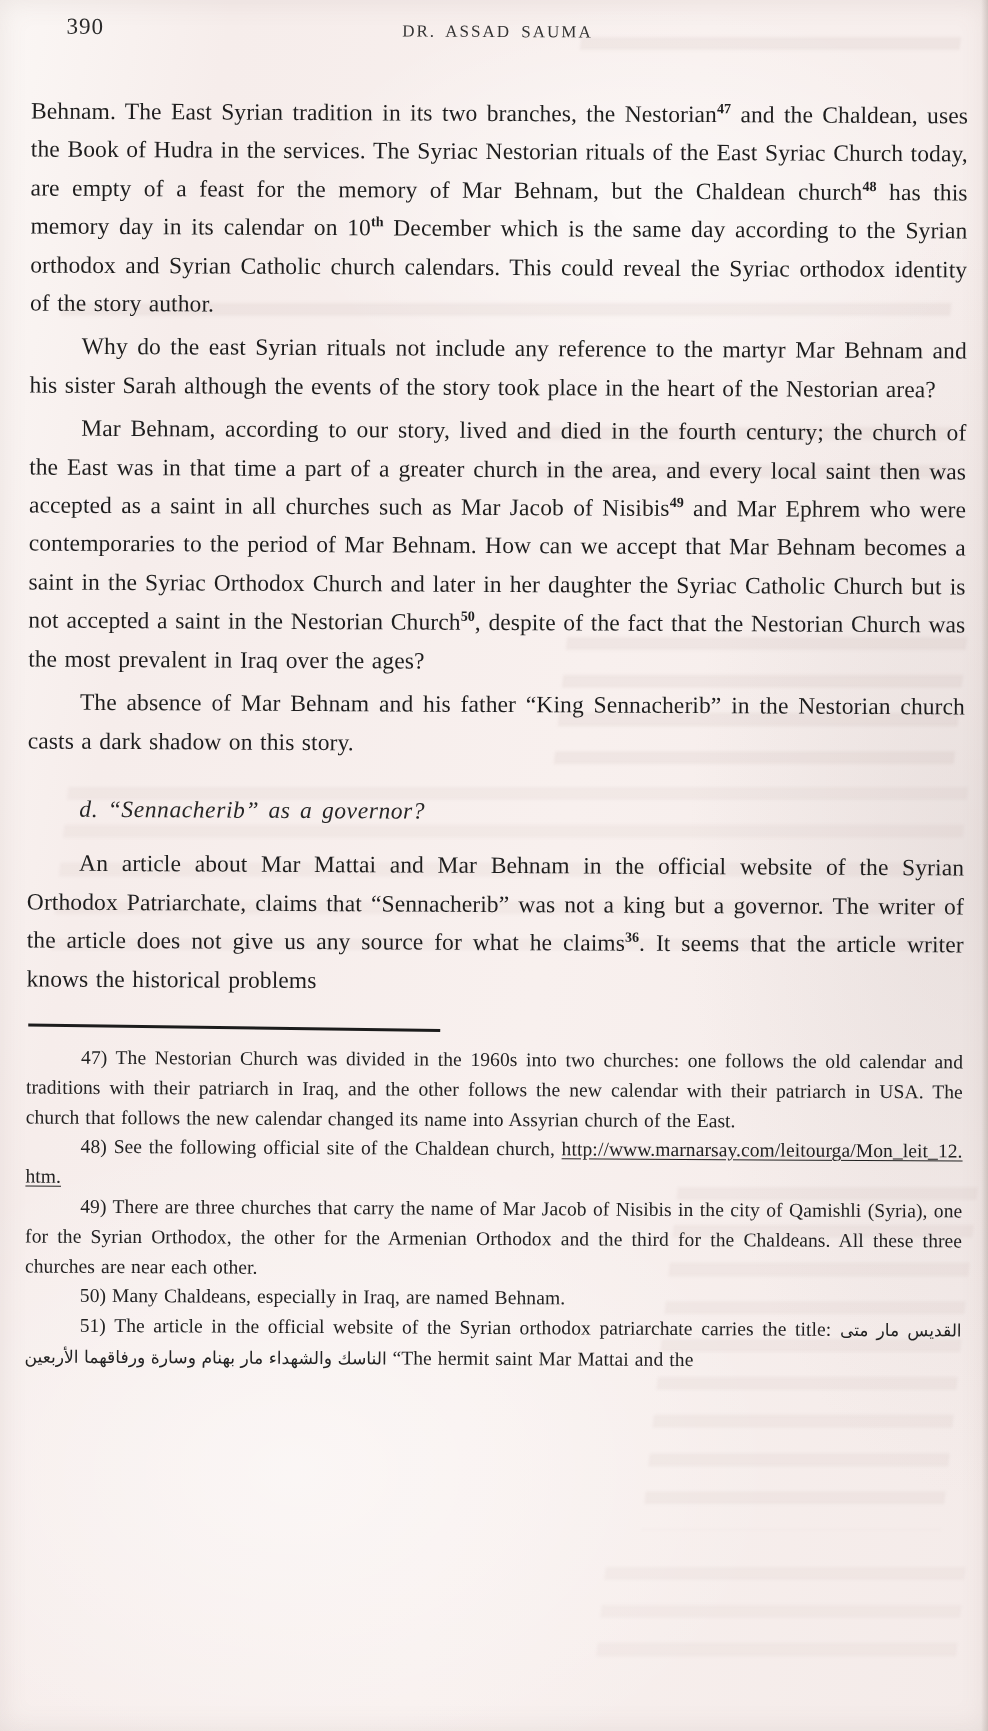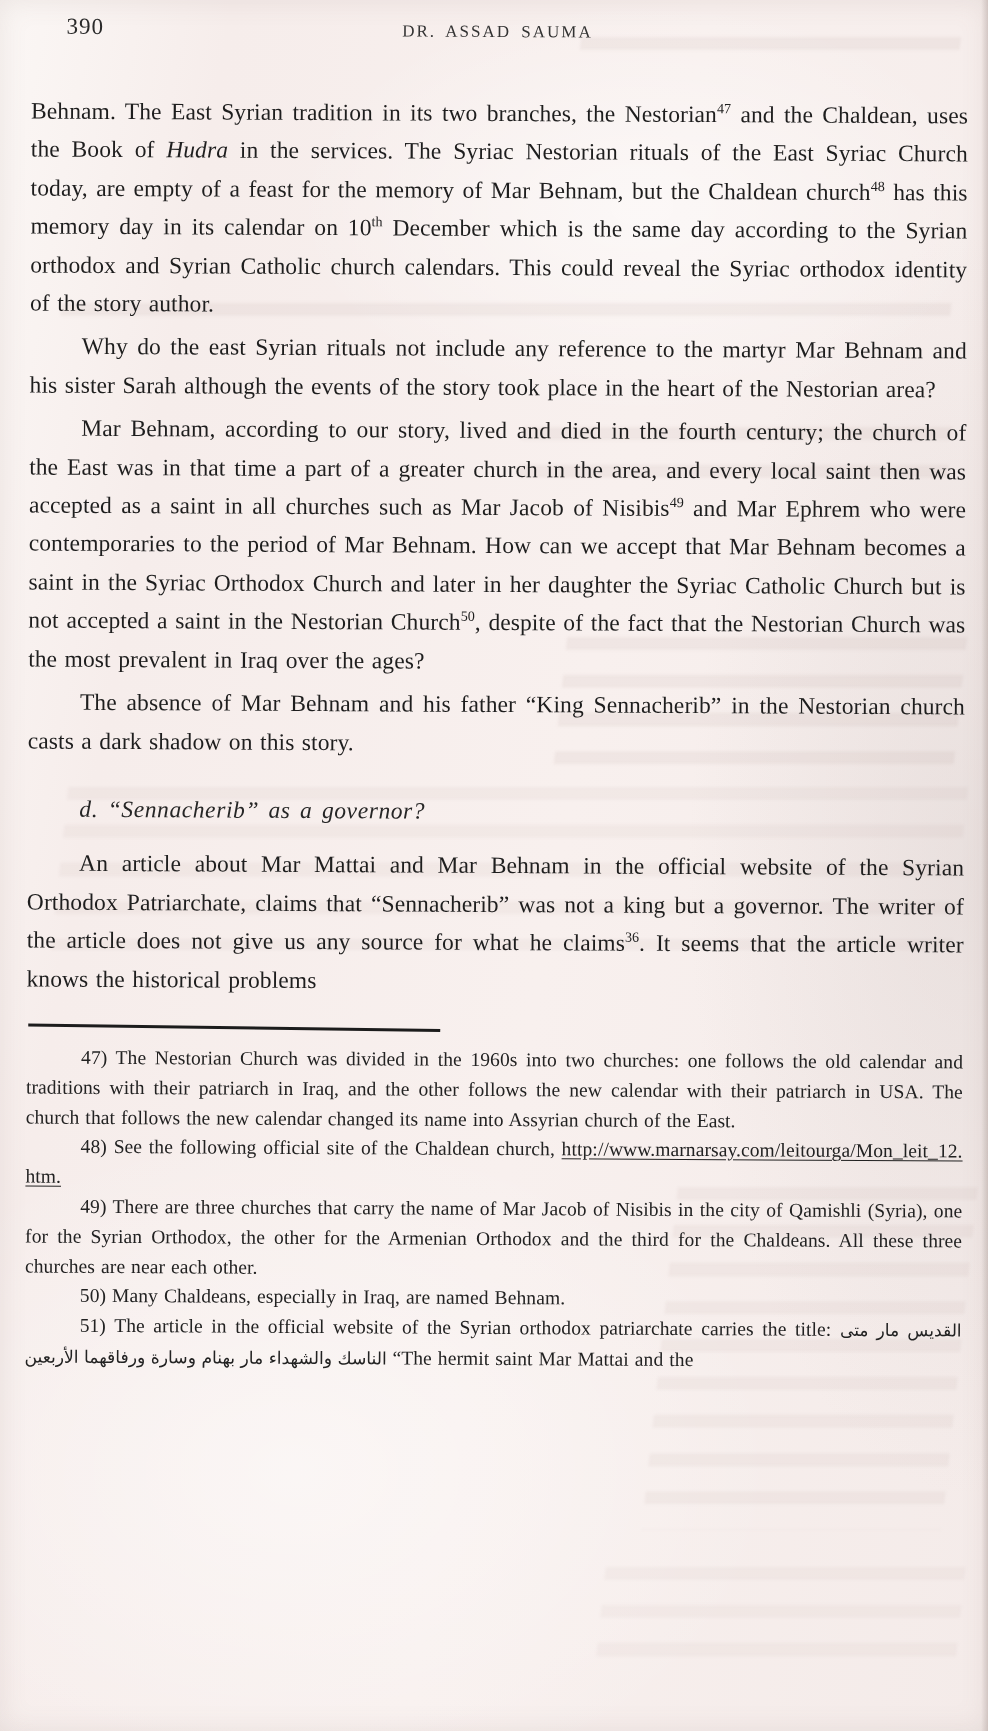--- a/index.html
+++ b/index.html
@@ -91,22 +91,23 @@
     word-spacing: 1px;
     color: #222;
   }
   .seg-sup {
     font-size: 60%;
     line-height: 0;
     vertical-align: baseline;
     position: relative;
     top: -0.65em;
     letter-spacing: 0;
+    font-weight: bold;
   }
-  .seg-italic { font-style: italic; }
+  .seg-italic { }
   .seg-underline { text-decoration: underline; text-underline-offset: 3px; word-break: break-all; }
   .seg-arabic {
     font-family: "DejaVu Sans", sans-serif;
     font-size: 0.88em;
     letter-spacing: 0;
     word-spacing: 0;
   }
   
   .bleed {
     position: absolute;

